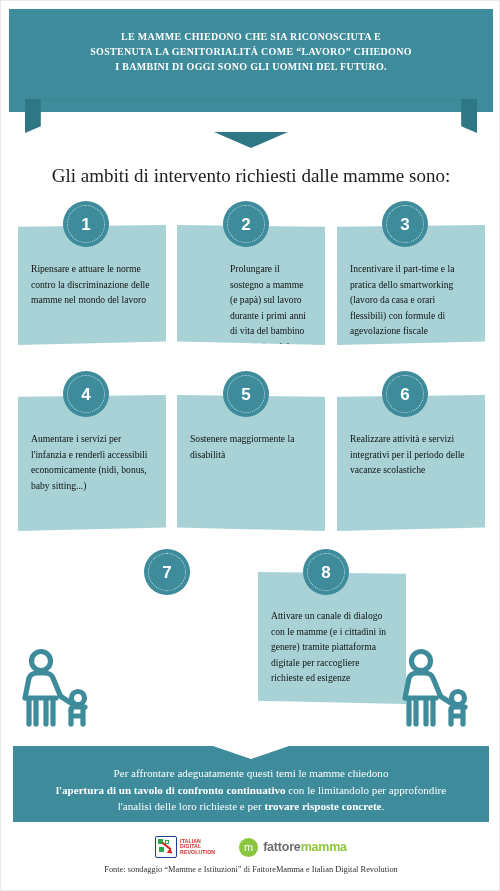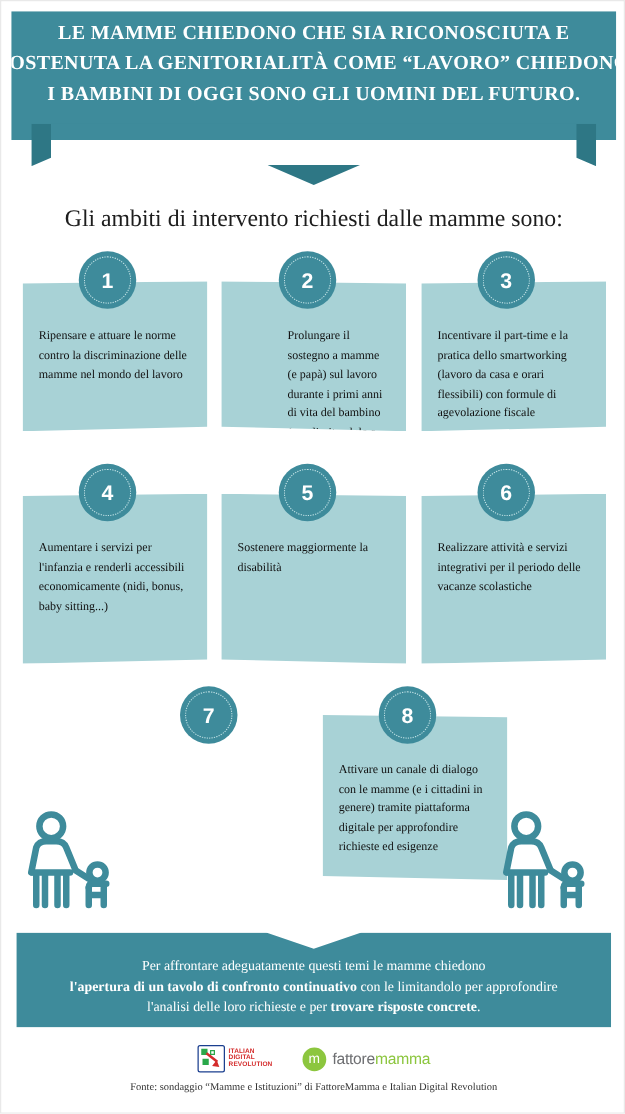--- a/index.html
+++ b/index.html
@@ -36,21 +36,21 @@
     clip-path: polygon(0 0, 100% 0, 100% 100%, 0 100%);
     display: flex;
     flex-direction: column;
     align-items: center;
     justify-content: center;
     box-sizing: border-box;
     padding: 4px 14px 22px 14px;
   }
   .header-line {
     color: #ffffff;
-    font-size: 16px;
+    font-size: 10px;
     letter-spacing: 0.3px;
     line-height: 1.52;
     text-align: center;
     white-space: nowrap;
     font-weight: bold;
   }
   .header-line .hl-strong { font-weight: 900; }
 
   .subbanner-wrap {
     position: absolute;
@@ -314,20 +314,21 @@
     align-items: center;
     justify-content: center;
     flex: none;
     padding-bottom: 1px;
     box-sizing: border-box;
   }
   .fm-word {
     font-family: "Liberation Sans", sans-serif;
     font-size: 12.5px;
     letter-spacing: -0.2px;
+    font-weight: bold;
   }
   .fm-a { color: #6d6e71; }
   .fm-b { color: #8cc63e; }
 
   .source-line {
     position: absolute;
     left: 0;
     top: 864px;
     width: 500px;
     text-align: center;
@@ -397,21 +398,21 @@
     </div>
     <div class="badge b6">
       <span class="badge-num">6</span>
     </div>
 
     <div class="badge b7">
       <span class="badge-num">7</span>
     </div>
 
     <div class="card c8">
-      <div class="card-text">Attivare un canale di dialogo con le mamme (e i cittadini in genere) tramite piattaforma digitale per approfondire richieste ed esigenze</div>
+      <div class="card-text">Attivare un canale di dialogo con le mamme (e i cittadini in genere) tramite piattaforma digitale per raccogliere richieste ed esigenze</div>
     </div>
     <div class="badge b8">
       <span class="badge-num">8</span>
     </div>
 
   </div>
 
   <div class="figure-left">
     <svg viewBox="0 0 98 85" width="98" height="85" xmlns="http://www.w3.org/2000/svg">
       <g fill="none" stroke="#3e8b9b" stroke-width="5.2" stroke-linecap="round" stroke-linejoin="round">

